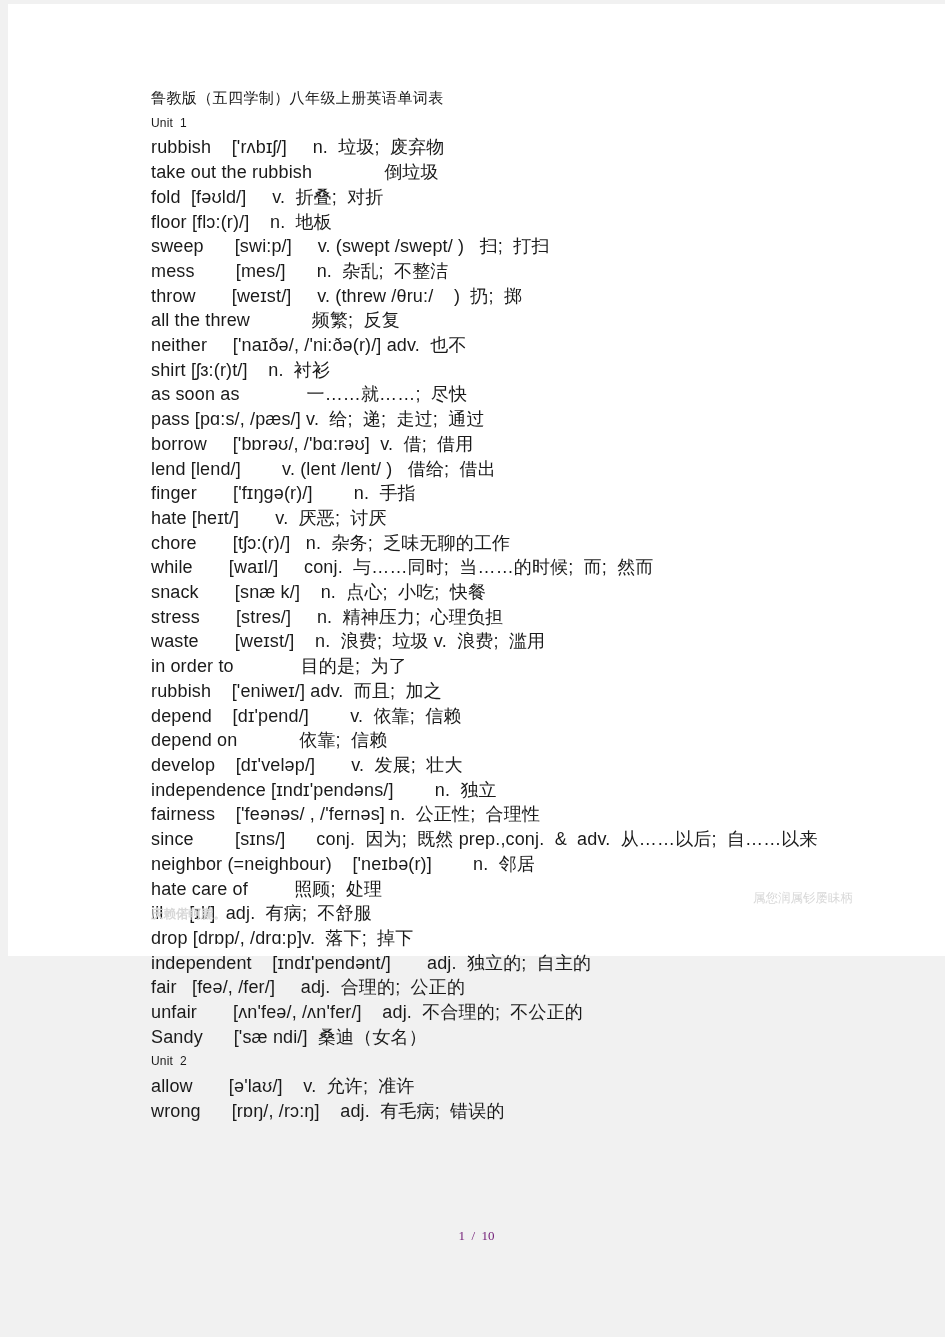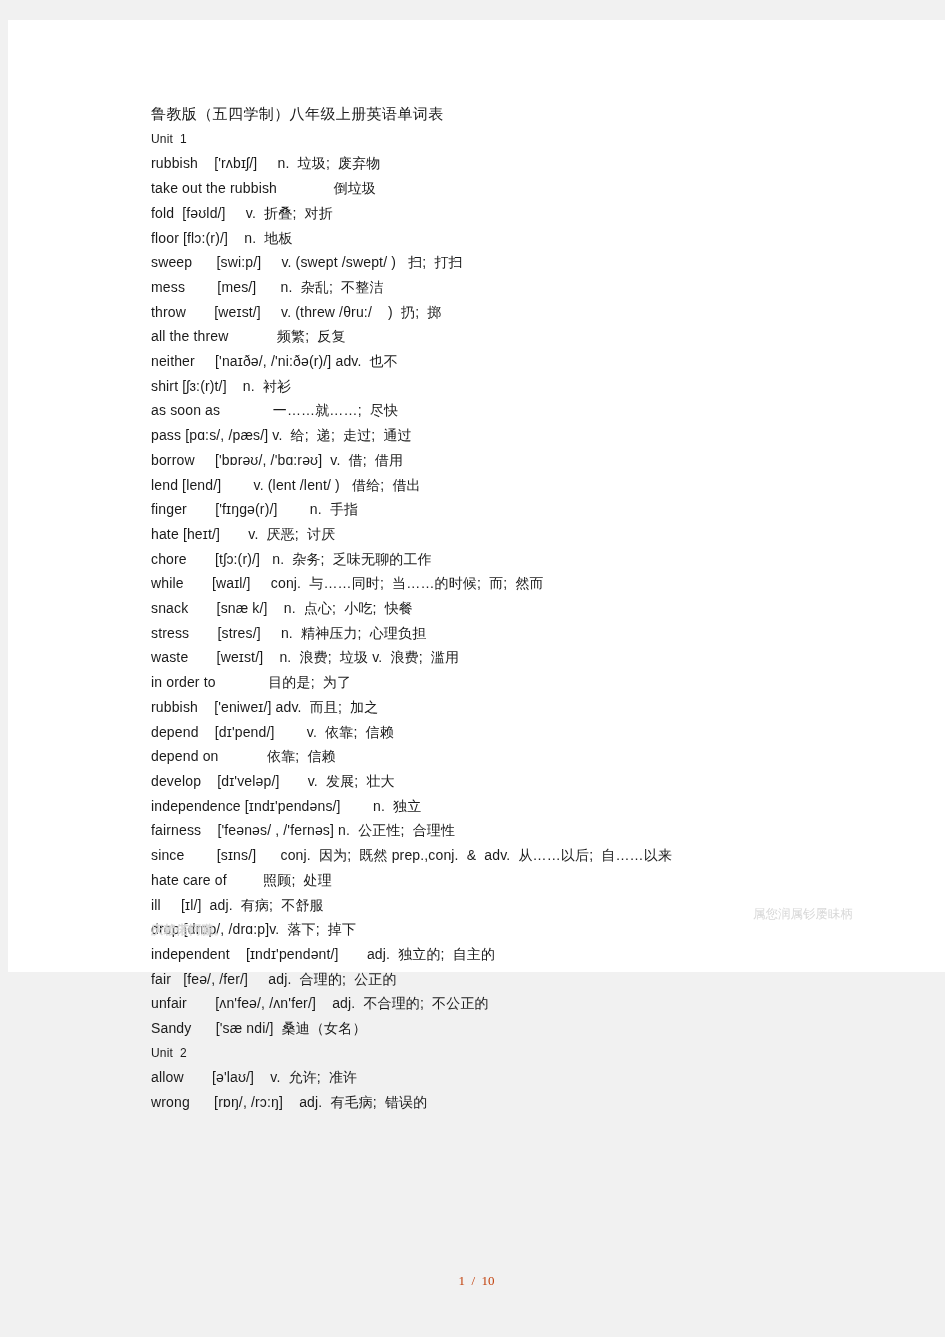--- a/index.html
+++ b/index.html
@@ -19,36 +19,36 @@
     position: relative;
     width: 945px;
     height: 1337px;
     background: #f1f1f1;
   }
 
   
   #page-sheet {
     position: absolute;
     left: 8px;
-    top: 20px;
+    top: 4px;
     width: 937px;
     height: 952px;
     background: #ffffff;
     box-sizing: border-box;
   }
 
   #page-body {
     position: absolute;
     left: 143px;
     top: 82px;
     width: 740px;
   }
 
   .doc-line {
-    font-size: 14px;
+    font-size: 18px;
     line-height: 24.7px;
     color: #1a1a1a;
     white-space: pre;
     letter-spacing: 0.15px;
     font-family: "Liberation Sans", "DejaVu Sans", sans-serif;
   }
 
   .doc-line.title-line {
     font-size: 15px;
     letter-spacing: 0.4px;
@@ -81,24 +81,23 @@
     font-weight: bold;
   }
 
   #page-footer {
     position: absolute;
     left: 0;
     top: 1224px;
     width: 937px;
     text-align: center;
     font-size: 13px;
-    color: #c2410c;
+    color: #701a75;
     font-family: "Liberation Serif", "DejaVu Serif", serif;
     white-space: pre;
-    margin-top: 29px;
   }
 </style>
 </head>
 <body>
 
 <div id="viewport">
 
   <div id="page-sheet">
 
     <div id="page-body">
@@ -128,20 +127,21 @@
           <div class="doc-line">waste       [weɪst/]    n.  浪费;  垃圾 v.  浪费;  滥用</div>
           <div class="doc-line">in order to             目的是;  为了</div>
           <div class="doc-line">rubbish    ['eniweɪ/] adv.  而且;  加之</div>
           <div class="doc-line">depend    [dɪ'pend/]        v.  依靠;  信赖</div>
           <div class="doc-line">depend on            依靠;  信赖</div>
           <div class="doc-line">develop    [dɪ'veləp/]       v.  发展;  壮大</div>
           <div class="doc-line">independence [ɪndɪ'pendəns/]        n.  独立</div>
           <div class="doc-line">fairness    ['feənəs/ , /'fernəs] n.  公正性;  合理性</div>
           <div class="doc-line">since        [sɪns/]      conj.  因为;  既然 prep.,conj.  &amp;  adv.  从……以后;  自……以来</div>
           <div class="doc-line"></div>
+          <div class="doc-line">neighbor (=neighbour)    ['neɪbə(r)]        n.  邻居</div>
           <div class="doc-line">hate care of         照顾;  处理</div>
           <div class="doc-line">ill     [ɪl/]  adj.  有病;  不舒服</div>
           <div class="doc-line">drop [drɒp/, /drɑ:p]v.  落下;  掉下</div>
           <div class="doc-line">independent    [ɪndɪ'pendənt/]       adj.  独立的;  自主的</div>
           <div class="doc-line">fair   [feə/, /fer/]     adj.  合理的;  公正的</div>
           <div class="doc-line">unfair       [ʌn'feə/, /ʌn'fer/]    adj.  不合理的;  不公正的</div>
           <div class="doc-line">Sandy      ['sæ ndi/]  桑迪（女名）</div>
           <div class="doc-line unit-line">Unit  2</div>
           <div class="doc-line">allow       [ə'laʊ/]    v.  允许;  准许</div>
           <div class="doc-line">wrong      [rɒŋ/, /rɔ:ŋ]    adj.  有毛病;  错误的</div>

